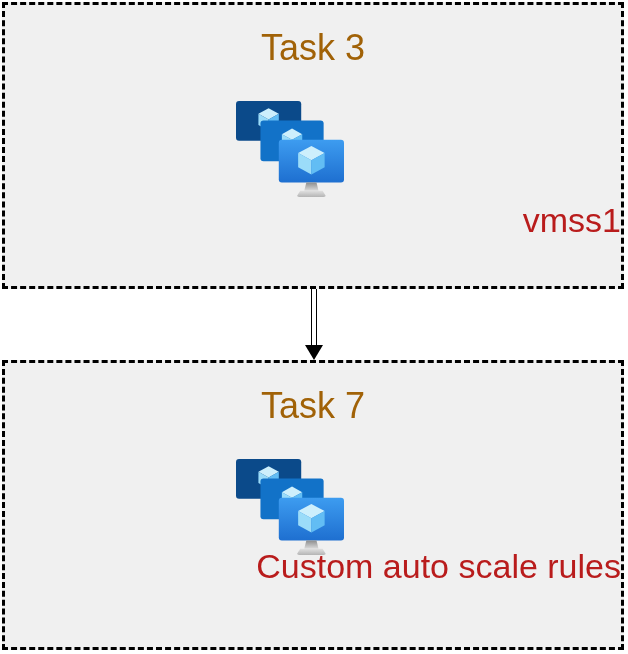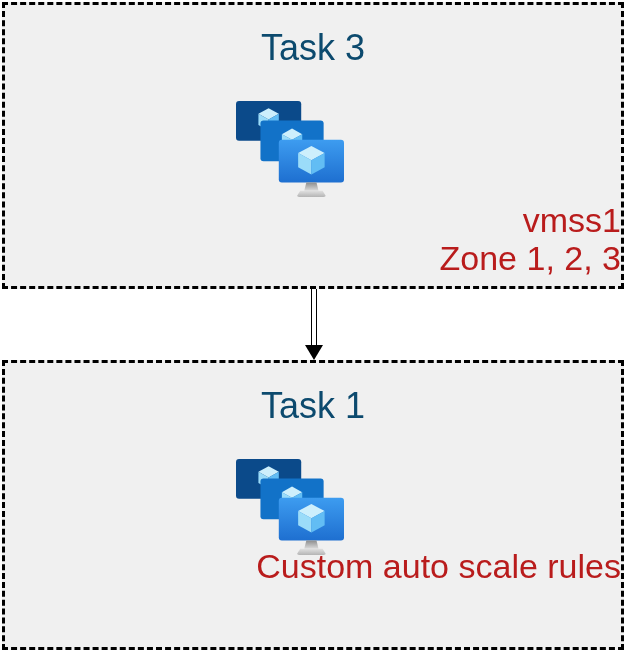--- a/index.html
+++ b/index.html
@@ -28,21 +28,21 @@
   .task-box.box-bottom { top: 360px; height: 284px; }
 
   .task-title {
     position: absolute;
     top: 22px;
     left: 0;
     width: 100%;
     text-align: center;
     font-size: 36px;
     line-height: 1.15;
-    color: #0c4a6e;
+    color: #a16207;
   }
   .vmss-icon {
     position: absolute;
     left: 231px;
     top: 96px;
     width: 108px;
     height: 96px;
   }
   .caption {
     position: absolute;
@@ -119,29 +119,28 @@
 
 <div class="stage">
 
   <div class="task-box box-top">
     <div class="task-title">Task 3</div>
     <svg class="vmss-icon" viewBox="0 0 106 94">
       <use href="#vmss-symbol"></use>
     </svg>
     <div class="caption">
       <div>vmss1</div>
-      <div>Zone 1, 2, 3</div>
     </div>
   </div>
 
   <div class="connector-shaft"></div>
   <div class="connector-head"></div>
 
   <div class="task-box box-bottom">
-    <div class="task-title">Task 1</div>
+    <div class="task-title">Task 7</div>
     <svg class="vmss-icon" viewBox="0 0 106 94">
       <use href="#vmss-symbol"></use>
     </svg>
     <div class="caption">
       <div>Custom auto scale rules</div>
     </div>
   </div>
 
 </div>
 

